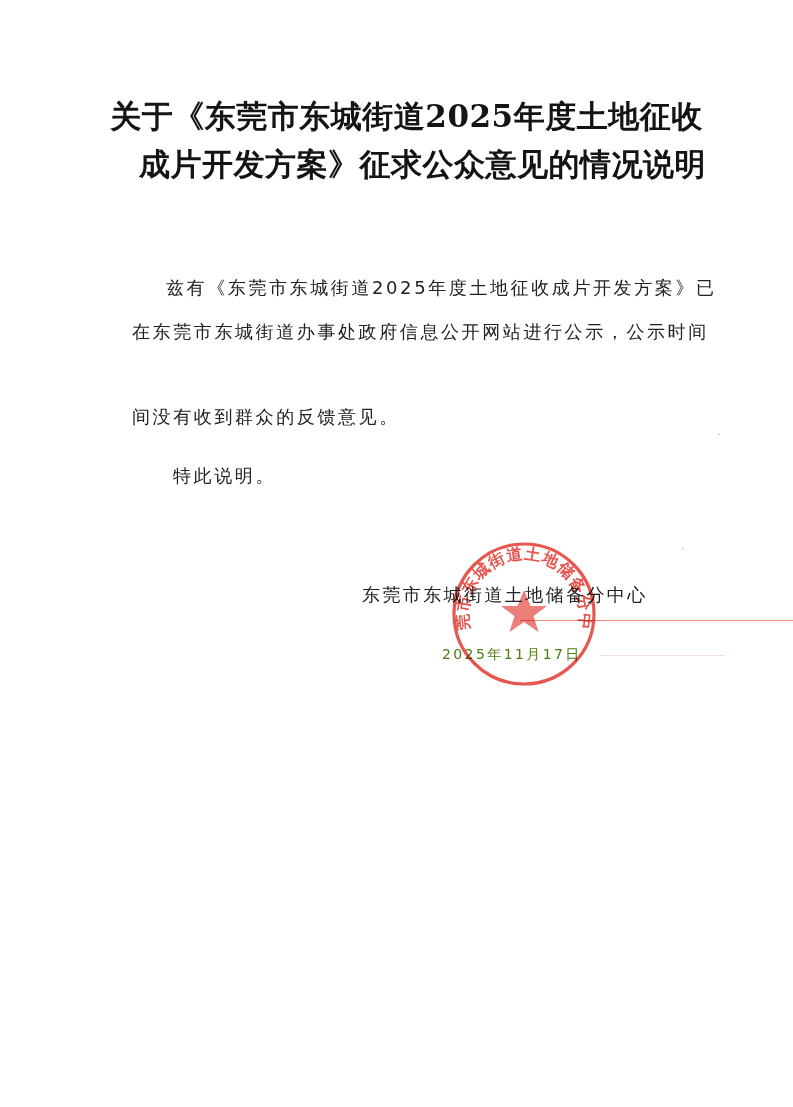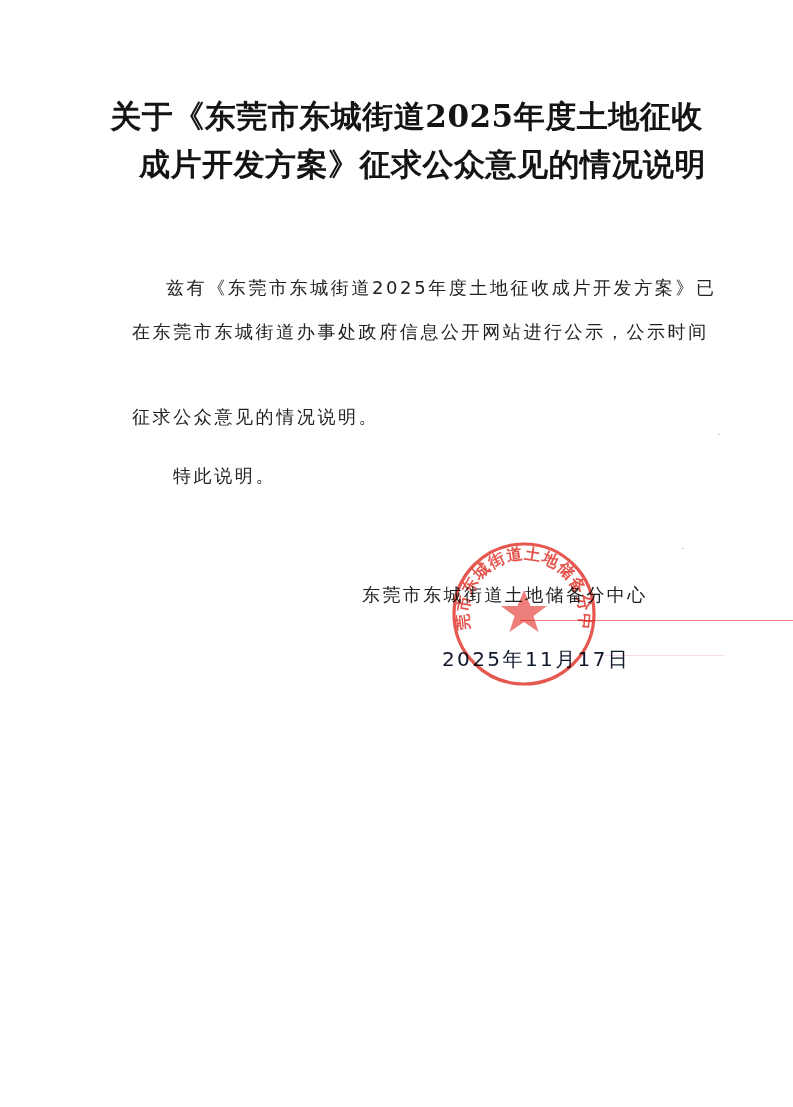--- a/index.html
+++ b/index.html
@@ -61,23 +61,23 @@
       letter-spacing: 2.4px;
       color: #222;
       white-space: nowrap;
       font-family: "DejaVu Sans", "Liberation Sans", sans-serif;
       z-index: 1;
     }
     .date {
       position: absolute;
       left: 442px;
       top: 646px;
-      font-size: 20px;
+      font-size: 14px;
       letter-spacing: 2.4px;
-      color: #0f172a;
+      color: #4d7c0f;
       white-space: nowrap;
       font-family: "DejaVu Sans", "Liberation Sans", sans-serif;
       z-index: 1;
     }
     .stamp {
       position: absolute;
       left: 450px;
       top: 540px;
       width: 148px;
       height: 148px;
@@ -112,21 +112,21 @@
 </head>
 <body>
 
 <div class="page">
 
   <div class="title-line l1">关于《东莞市东城街道2025年度土地征收</div>
   <div class="title-line l2">成片开发方案》征求公众意见的情况说明</div>
 
   <div class="para-line indent p1">兹有《东莞市东城街道2025年度土地征收成片开发方案》已</div>
   <div class="para-line p2">在东莞市东城街道办事处政府信息公开网站进行公示，公示时间</div>
-  <div class="para-line p4">征求公众意见的情况说明。</div>
+  <div class="para-line p4">间没有收到群众的反馈意见。</div>
 
   <div class="para-line closing">特此说明。</div>
 
   <div class="stamp-line"></div>
   <div class="stamp-line2"></div>
 
   <div class="signature">东莞市东城街道土地储备分中心</div>
   <div class="date">2025年11月17日</div>
 
   <svg class="stamp" viewBox="0 0 148 148">

